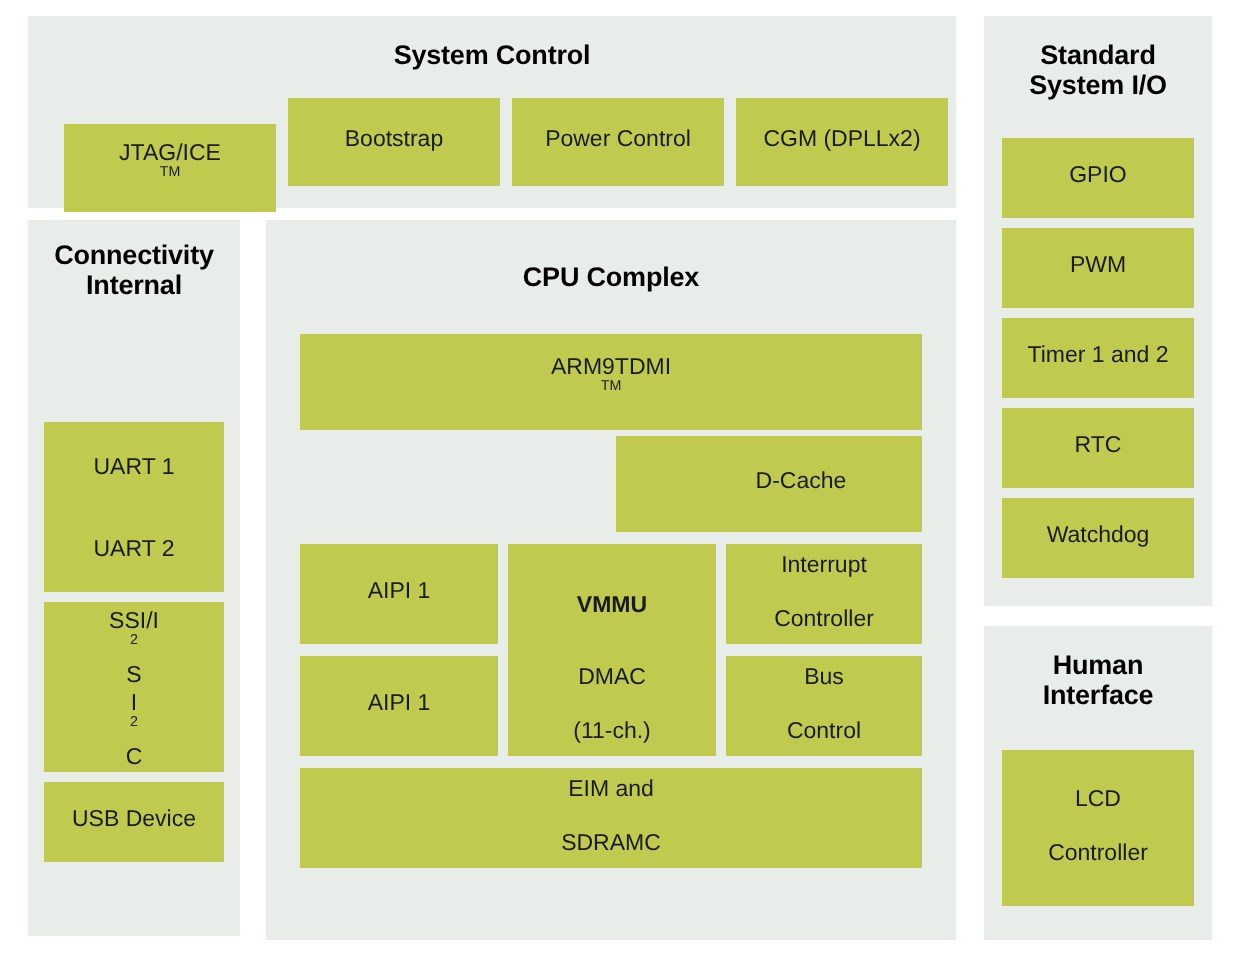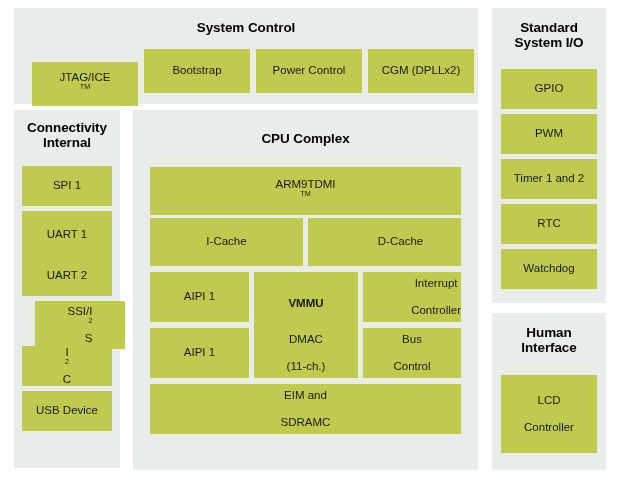--- a/index.html
+++ b/index.html
@@ -65,33 +65,33 @@
   #blk-bootstrap     { left: 130px; top: 41px; width: 106px; height: 44px; }
   #blk-power-control { left: 242px; top: 41px; width: 106px; height: 44px; }
   #blk-cgm           { left: 354px; top: 41px; width: 106px; height: 44px; }
 
   
   #panel-connectivity { left: 14px; top: 110px; width: 106px; height: 358px; }
   #panel-connectivity .panel-title { margin-top: 10px; }
   #blk-spi1       { left: 8px; top: 56px;  width: 90px; height: 40px; }
   #blk-uart1      { left: 8px; top: 101px; width: 90px; height: 48px; }
   #blk-uart2      { left: 8px; top: 146px; width: 90px; height: 40px; }
-  #blk-ssi-i2s    { left: 21px; top: 191px; width: 90px; height: 48px; text-align: right; }
+  #blk-ssi-i2s    { left: 8px; top: 191px; width: 90px; height: 48px; }
   #blk-i2c        { left: 8px; top: 236px; width: 90px; height: 40px; }
   #blk-usb-device { left: 8px; top: 281px; width: 90px; height: 40px; }
 
   
   #panel-cpu-complex { left: 133px; top: 110px; width: 345px; height: 360px; }
   #panel-cpu-complex .panel-title { margin-top: 21px; }
   #blk-arm9        { left: 17px;  top: 57px;  width: 311px; height: 48px; }
   #blk-icache      { left: 17px;  top: 108px; width: 153px; height: 48px; }
   #blk-dcache      { left: 175px; top: 108px; width: 153px; height: 48px; padding-left: 32px; }
   #blk-aipi1-a     { left: 17px;  top: 162px; width: 99px;  height: 50px; }
   #blk-vmmu        { left: 121px; top: 162px; width: 104px; height: 64px; font-weight: bold; }
-  #blk-interrupt   { left: 230px; top: 162px; width: 98px;  height: 50px; justify-content: flex-end; }
+  #blk-interrupt   { left: 230px; top: 162px; width: 98px;  height: 50px; }
   #blk-aipi1-b     { left: 17px;  top: 218px; width: 99px;  height: 50px; }
   #blk-dmac        { left: 121px; top: 218px; width: 104px; height: 50px; }
   #blk-bus-control { left: 230px; top: 218px; width: 98px;  height: 50px; }
   #blk-eim-sdramc  { left: 17px;  top: 274px; width: 311px; height: 50px; }
 
   
   #panel-standard-io { left: 492px; top: 8px; width: 114px; height: 295px; }
   #panel-standard-io .panel-title { margin-top: 12px; }
   #blk-gpio      { left: 9px; top: 61px;  width: 96px; height: 40px; }
   #blk-pwm       { left: 9px; top: 106px; width: 96px; height: 40px; }
@@ -125,23 +125,20 @@
       <span>CGM (DPLLx2)</span>
     </div>
   </div>
 
   <div class="panel" id="panel-connectivity">
     <div class="panel-title">
       <div>Connectivity</div>
       <div>Internal</div>
     </div>
 
-    <div class="block" id="blk-spi1">
-      <span>SPI 1</span>
-    </div>
     <div class="block" id="blk-uart1">
       <span>UART 1</span>
     </div>
     <div class="block" id="blk-uart2">
       <span>UART 2</span>
     </div>
     <div class="block" id="blk-ssi-i2s">
       <span><span>SSI/I</span><sup>2</sup><span>S</span></span>
     </div>
     <div class="block" id="blk-i2c">
@@ -150,23 +147,20 @@
     <div class="block" id="blk-usb-device">
       <span>USB Device</span>
     </div>
   </div>
 
   <div class="panel" id="panel-cpu-complex">
     <div class="panel-title">CPU Complex</div>
 
     <div class="block" id="blk-arm9">
       <span><span>ARM9TDMI</span><sup>TM</sup></span>
-    </div>
-    <div class="block" id="blk-icache">
-      <span>I-Cache</span>
     </div>
     <div class="block" id="blk-dcache">
       <span>D-Cache</span>
     </div>
     <div class="block" id="blk-aipi1-a">
       <span>AIPI 1</span>
     </div>
     <div class="block" id="blk-vmmu">
       <span>VMMU</span>
     </div>

